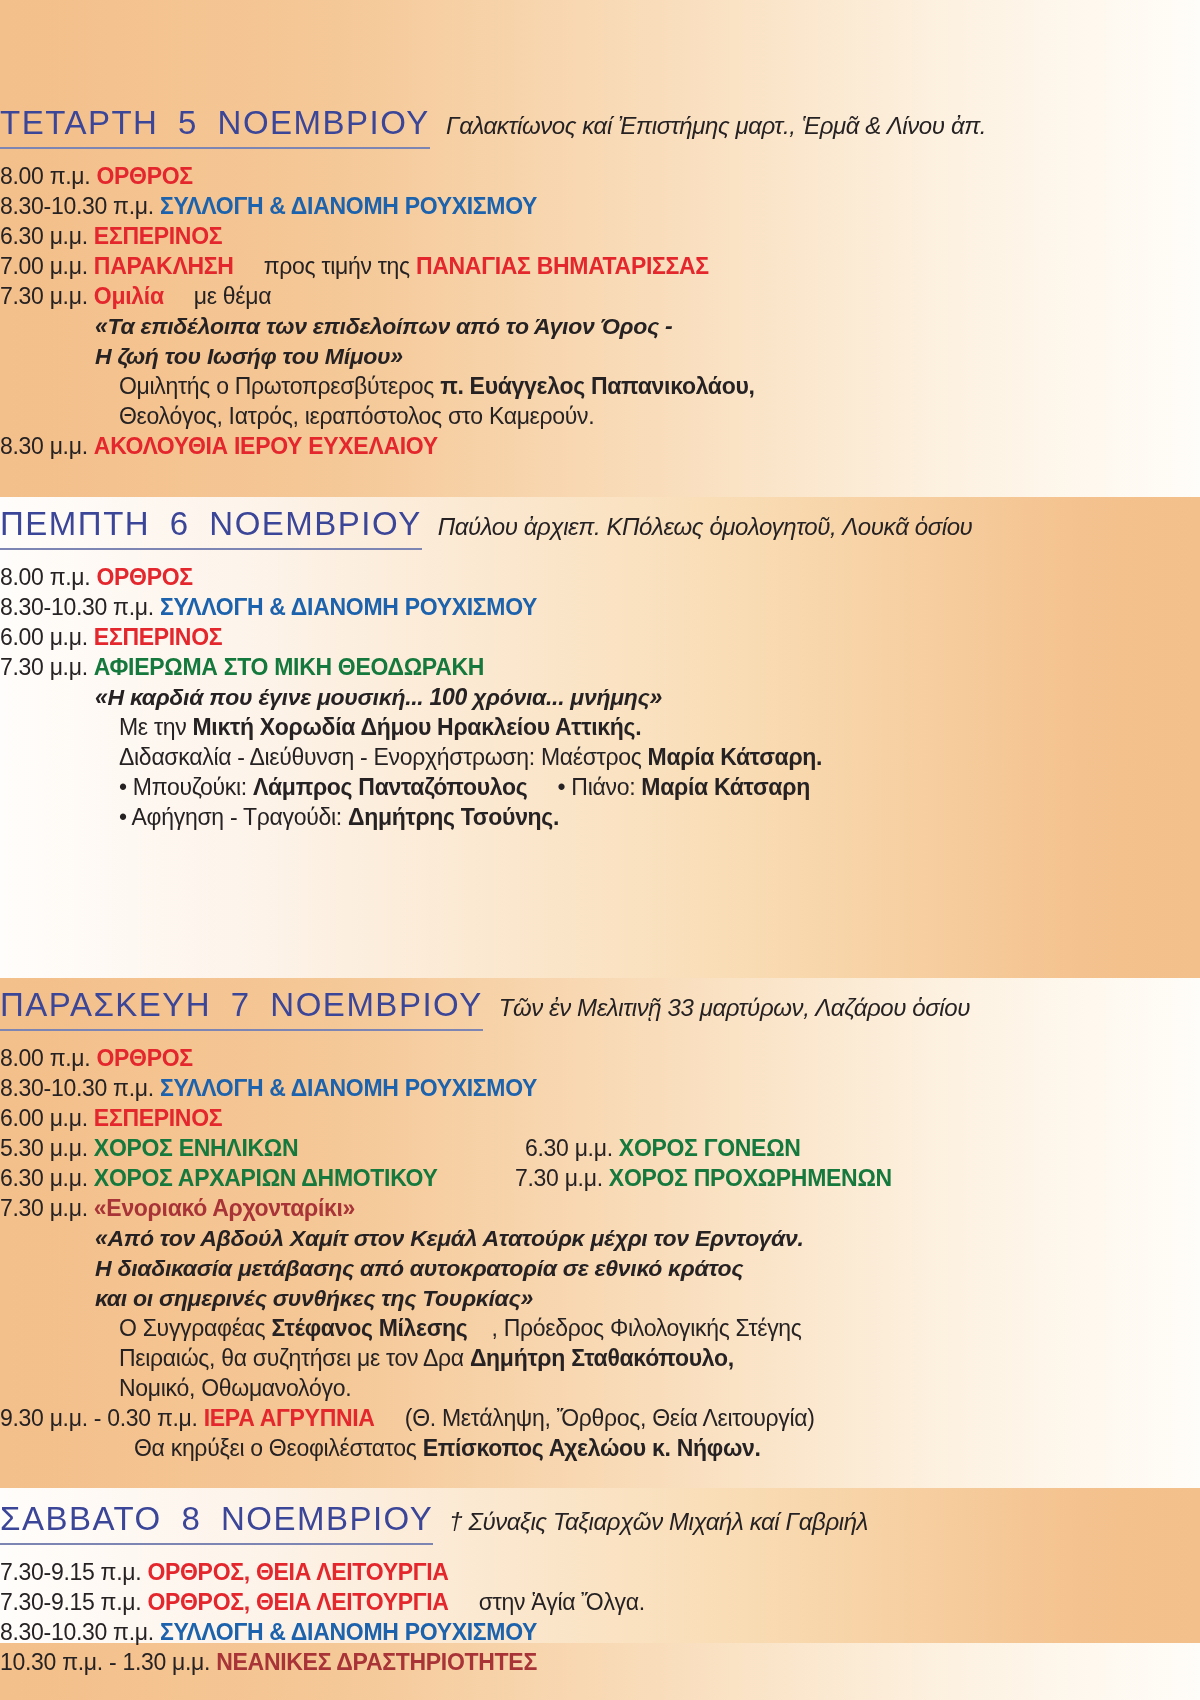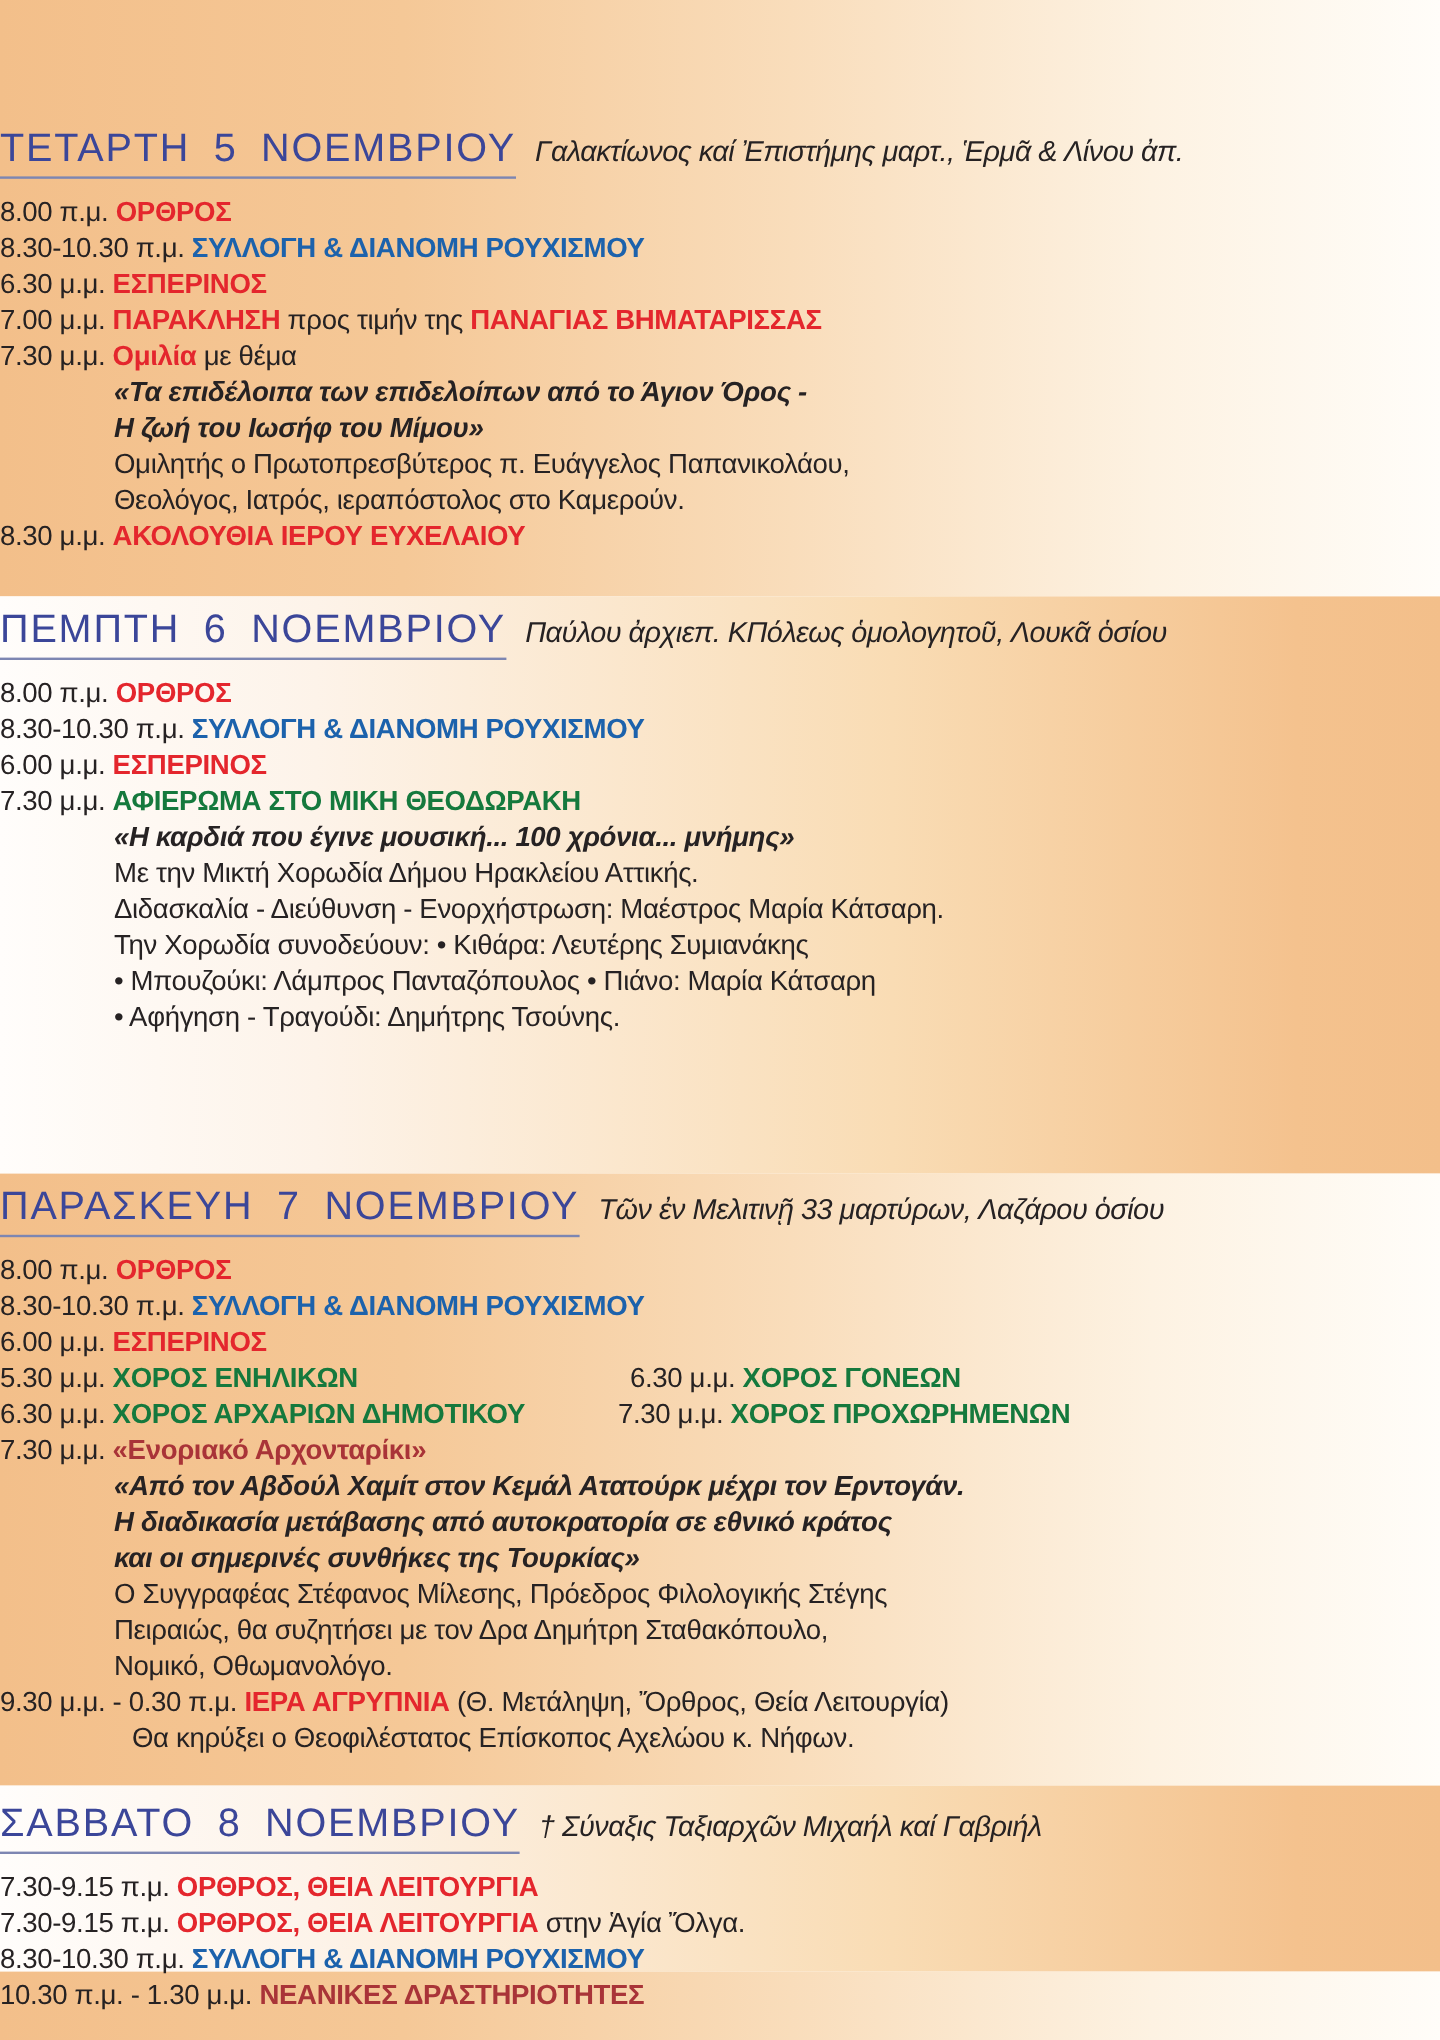--- a/index.html
+++ b/index.html
@@ -30,26 +30,26 @@
     color:var(--text,#262223); letter-spacing:-0.4px;
   }
 
   .line { position:relative; height:30px; line-height:30px; font-size:23px;
           white-space:nowrap; letter-spacing:-0.3px; }
   .ind-1 { padding-left:95px; }
   .ind-2 { padding-left:110px; }
   .col2 { position:absolute; top:0; }
 
   .seg-time   { color:var(--text,#262223); }
-  .seg-plain  { color:var(--text,#262223); }
+  .seg-plain  { color:var(--text,#262223);margin-left:24px; }
   .seg-red    { color:var(--red,#e4262d);    font-weight:700; }
   .seg-blue   { color:var(--blue,#1c62ac);   font-weight:700; }
   .seg-green  { color:var(--green,#15793d);  font-weight:700; }
   .seg-maroon { color:var(--maroon,#a93438); font-weight:700; }
-  .seg-bold   { color:var(--text,#262223);   font-weight:400; }
+  .seg-bold   { color:var(--text,#262223);   font-weight:700; }
   .seg-bi     { color:var(--text,#262223);   font-weight:700; font-style:italic; }
 </style>
 </head>
 <body>
 
 <div class="page">
 
   <section class="band g-or sec1">
     <h2 class="sec-head">
       <span class="day-title">ΤΕΤΑΡΤΗ 5 ΝΟΕΜΒΡΙΟΥ</span>
@@ -75,21 +75,20 @@
       <span class="feast">Παύλου ἀρχιεπ. ΚΠόλεως ὁμολογητοῦ, Λουκᾶ ὁσίου</span>
     </h2>
     <div class="lines">
         <div class="line"><span class="seg-time">8.00 π.μ. </span><span class="seg-red">ΟΡΘΡΟΣ</span></div>
         <div class="line"><span class="seg-time">8.30-10.30 π.μ. </span><span class="seg-blue">ΣΥΛΛΟΓΗ &amp; ΔΙΑΝΟΜΗ ΡΟΥΧΙΣΜΟΥ</span></div>
         <div class="line"><span class="seg-time">6.00 μ.μ. </span><span class="seg-red">ΕΣΠΕΡΙΝΟΣ</span></div>
         <div class="line"><span class="seg-time">7.30 μ.μ. </span><span class="seg-green">ΑΦΙΕΡΩΜΑ ΣΤΟ ΜΙΚΗ ΘΕΟΔΩΡΑΚΗ</span></div>
         <div class="line ind-1"><span class="seg-bi">«Η καρδιά που έγινε μουσική... 100 χρόνια... μνήμης»</span></div>
         <div class="line ind-1"><span class="seg-plain">Με την </span><span class="seg-bold">Μικτή Χορωδία Δήμου Ηρακλείου Αττικής.</span></div>
         <div class="line ind-1"><span class="seg-plain">Διδασκαλία - Διεύθυνση - Ενορχήστρωση: Μαέστρος </span><span class="seg-bold">Μαρία Κάτσαρη.</span></div>
-        <div class="line ind-1"><span class="seg-plain">Την Χορωδία συνοδεύουν: • Κιθάρα: </span><span class="seg-bold">Λευτέρης Συμιανάκης</span></div>
         <div class="line ind-1"><span class="seg-plain">• Μπουζούκι: </span><span class="seg-bold">Λάμπρος Πανταζόπουλος</span><span class="seg-plain"> • Πιάνο: </span><span class="seg-bold">Μαρία Κάτσαρη</span></div>
         <div class="line ind-1"><span class="seg-plain">• Αφήγηση - Τραγούδι: </span><span class="seg-bold">Δημήτρης Τσούνης.</span></div>
       </div>
   </section>
 
   <section class="band g-or sec3">
     <h2 class="sec-head">
       <span class="day-title">ΠΑΡΑΣΚΕΥΗ 7 ΝΟΕΜΒΡΙΟΥ</span>
       <span class="feast">Τῶν ἐν Μελιτινῇ 33 μαρτύρων, Λαζάρου ὁσίου</span>
     </h2>

